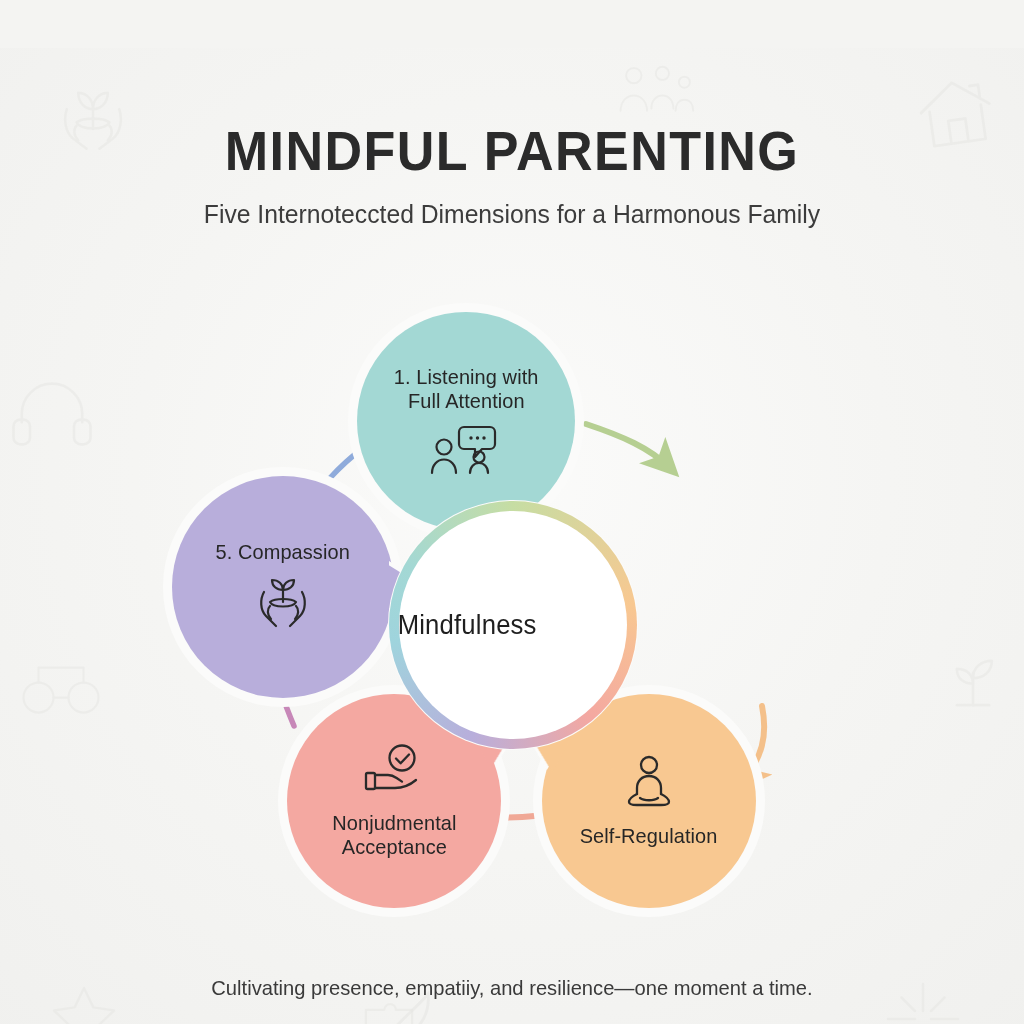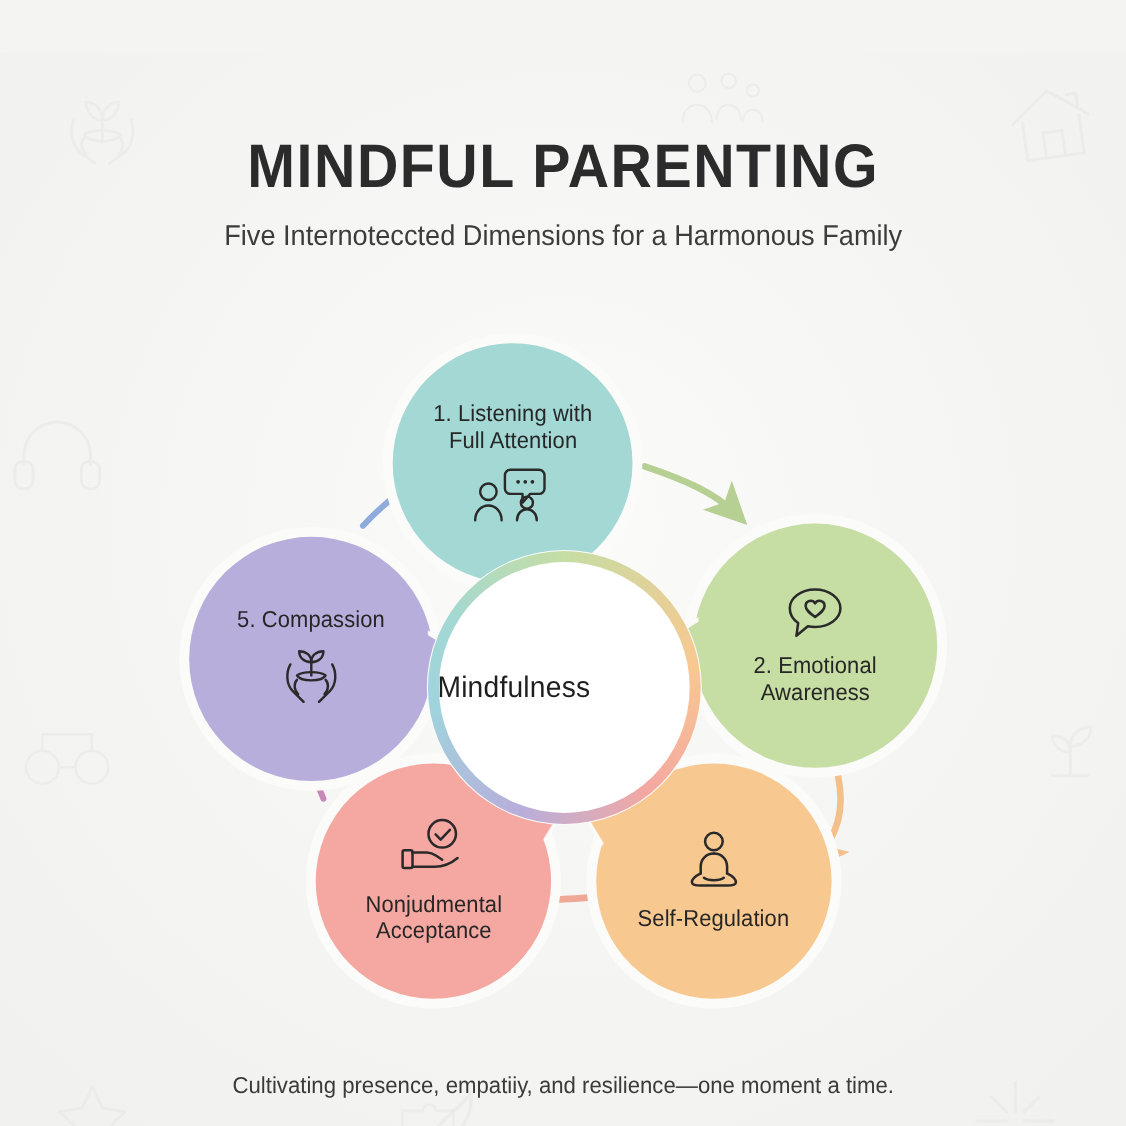--- a/index.html
+++ b/index.html
@@ -166,21 +166,21 @@
     border-top: 24px solid transparent;
     border-bottom: 24px solid transparent;
     border-left: 40px solid #f4a8a1;
     filter: drop-shadow(6px 0 0 #fbfbfa);
     transform: rotate(-28deg);
   }
   #node-4 .node-icon { margin-bottom: 12px; }
 
   
   #node-5 {
-    left: 110px; top: 192px;
+    left: 110px; top: 180px;
     width: 222px; height: 222px;
     background: #b8aedb;
   }
   #node-5 .tail {
     right: -30px; top: 50%; margin-top: -26px;
     border-top: 26px solid transparent;
     border-bottom: 26px solid transparent;
     border-left: 42px solid #b8aedb;
     filter: drop-shadow(7px 0 0 #fbfbfa);
   }
@@ -361,31 +361,20 @@
           <circle cx="49.5" cy="17" r="1.7" fill="currentColor" stroke="none"></circle>
           <circle cx="56" cy="17" r="1.7" fill="currentColor" stroke="none"></circle>
           <circle cx="16" cy="26" r="7.5"></circle>
           <path d="M4 52c0-8 5.4-13.5 12-13.5S28 44 28 52"></path>
           <circle cx="51" cy="36" r="5.5"></circle>
           <path d="M42 52c0-6 4-10 9-10s9 4 9 10"></path>
         </svg>
       </span>
     </div>
 
-    <div class="node" id="node-2">
-      <span class="tail"></span>
-      <span class="node-icon">
-        <svg width="58" height="52" viewBox="0 0 58 52" fill="none" stroke="currentColor" stroke-width="2.3" stroke-linecap="round" stroke-linejoin="round">
-          <path d="M29 4c12.7 0 23 7.6 23 17S41.7 38 29 38c-2.3 0-4.5-.25-6.6-.7L12 46l1.6-11.6C9 31.3 6 26.5 6 21 6 11.6 16.3 4 29 4z"></path>
-          <path d="M29 29c-5.4-4-8.6-6.6-8.6-10a4.6 4.6 0 0 1 8.6-2.5 4.6 4.6 0 0 1 8.6 2.5c0 3.4-3.2 6-8.6 10z"></path>
-        </svg>
-      </span>
-      <div class="node-label">2. Emotional</div>
-      <div class="node-label">Awareness</div>
-    </div>
 
     <div class="node" id="node-3">
       <span class="tail"></span>
       <span class="node-icon">
         <svg width="62" height="58" viewBox="0 0 62 58" fill="none" stroke="currentColor" stroke-width="2.3" stroke-linecap="round" stroke-linejoin="round">
           <circle cx="31" cy="11" r="8"></circle>
           <path d="M31 22c-7 0-12 5-12 12v6"></path>
           <path d="M31 22c7 0 12 5 12 12v6"></path>
           <path d="M19 40c-4 2-8 5-8 8 0 2 3 3 8 3h24c5 0 8-1 8-3 0-3-4-6-8-8"></path>
           <path d="M22 44c4 3 14 3 18 0"></path>

